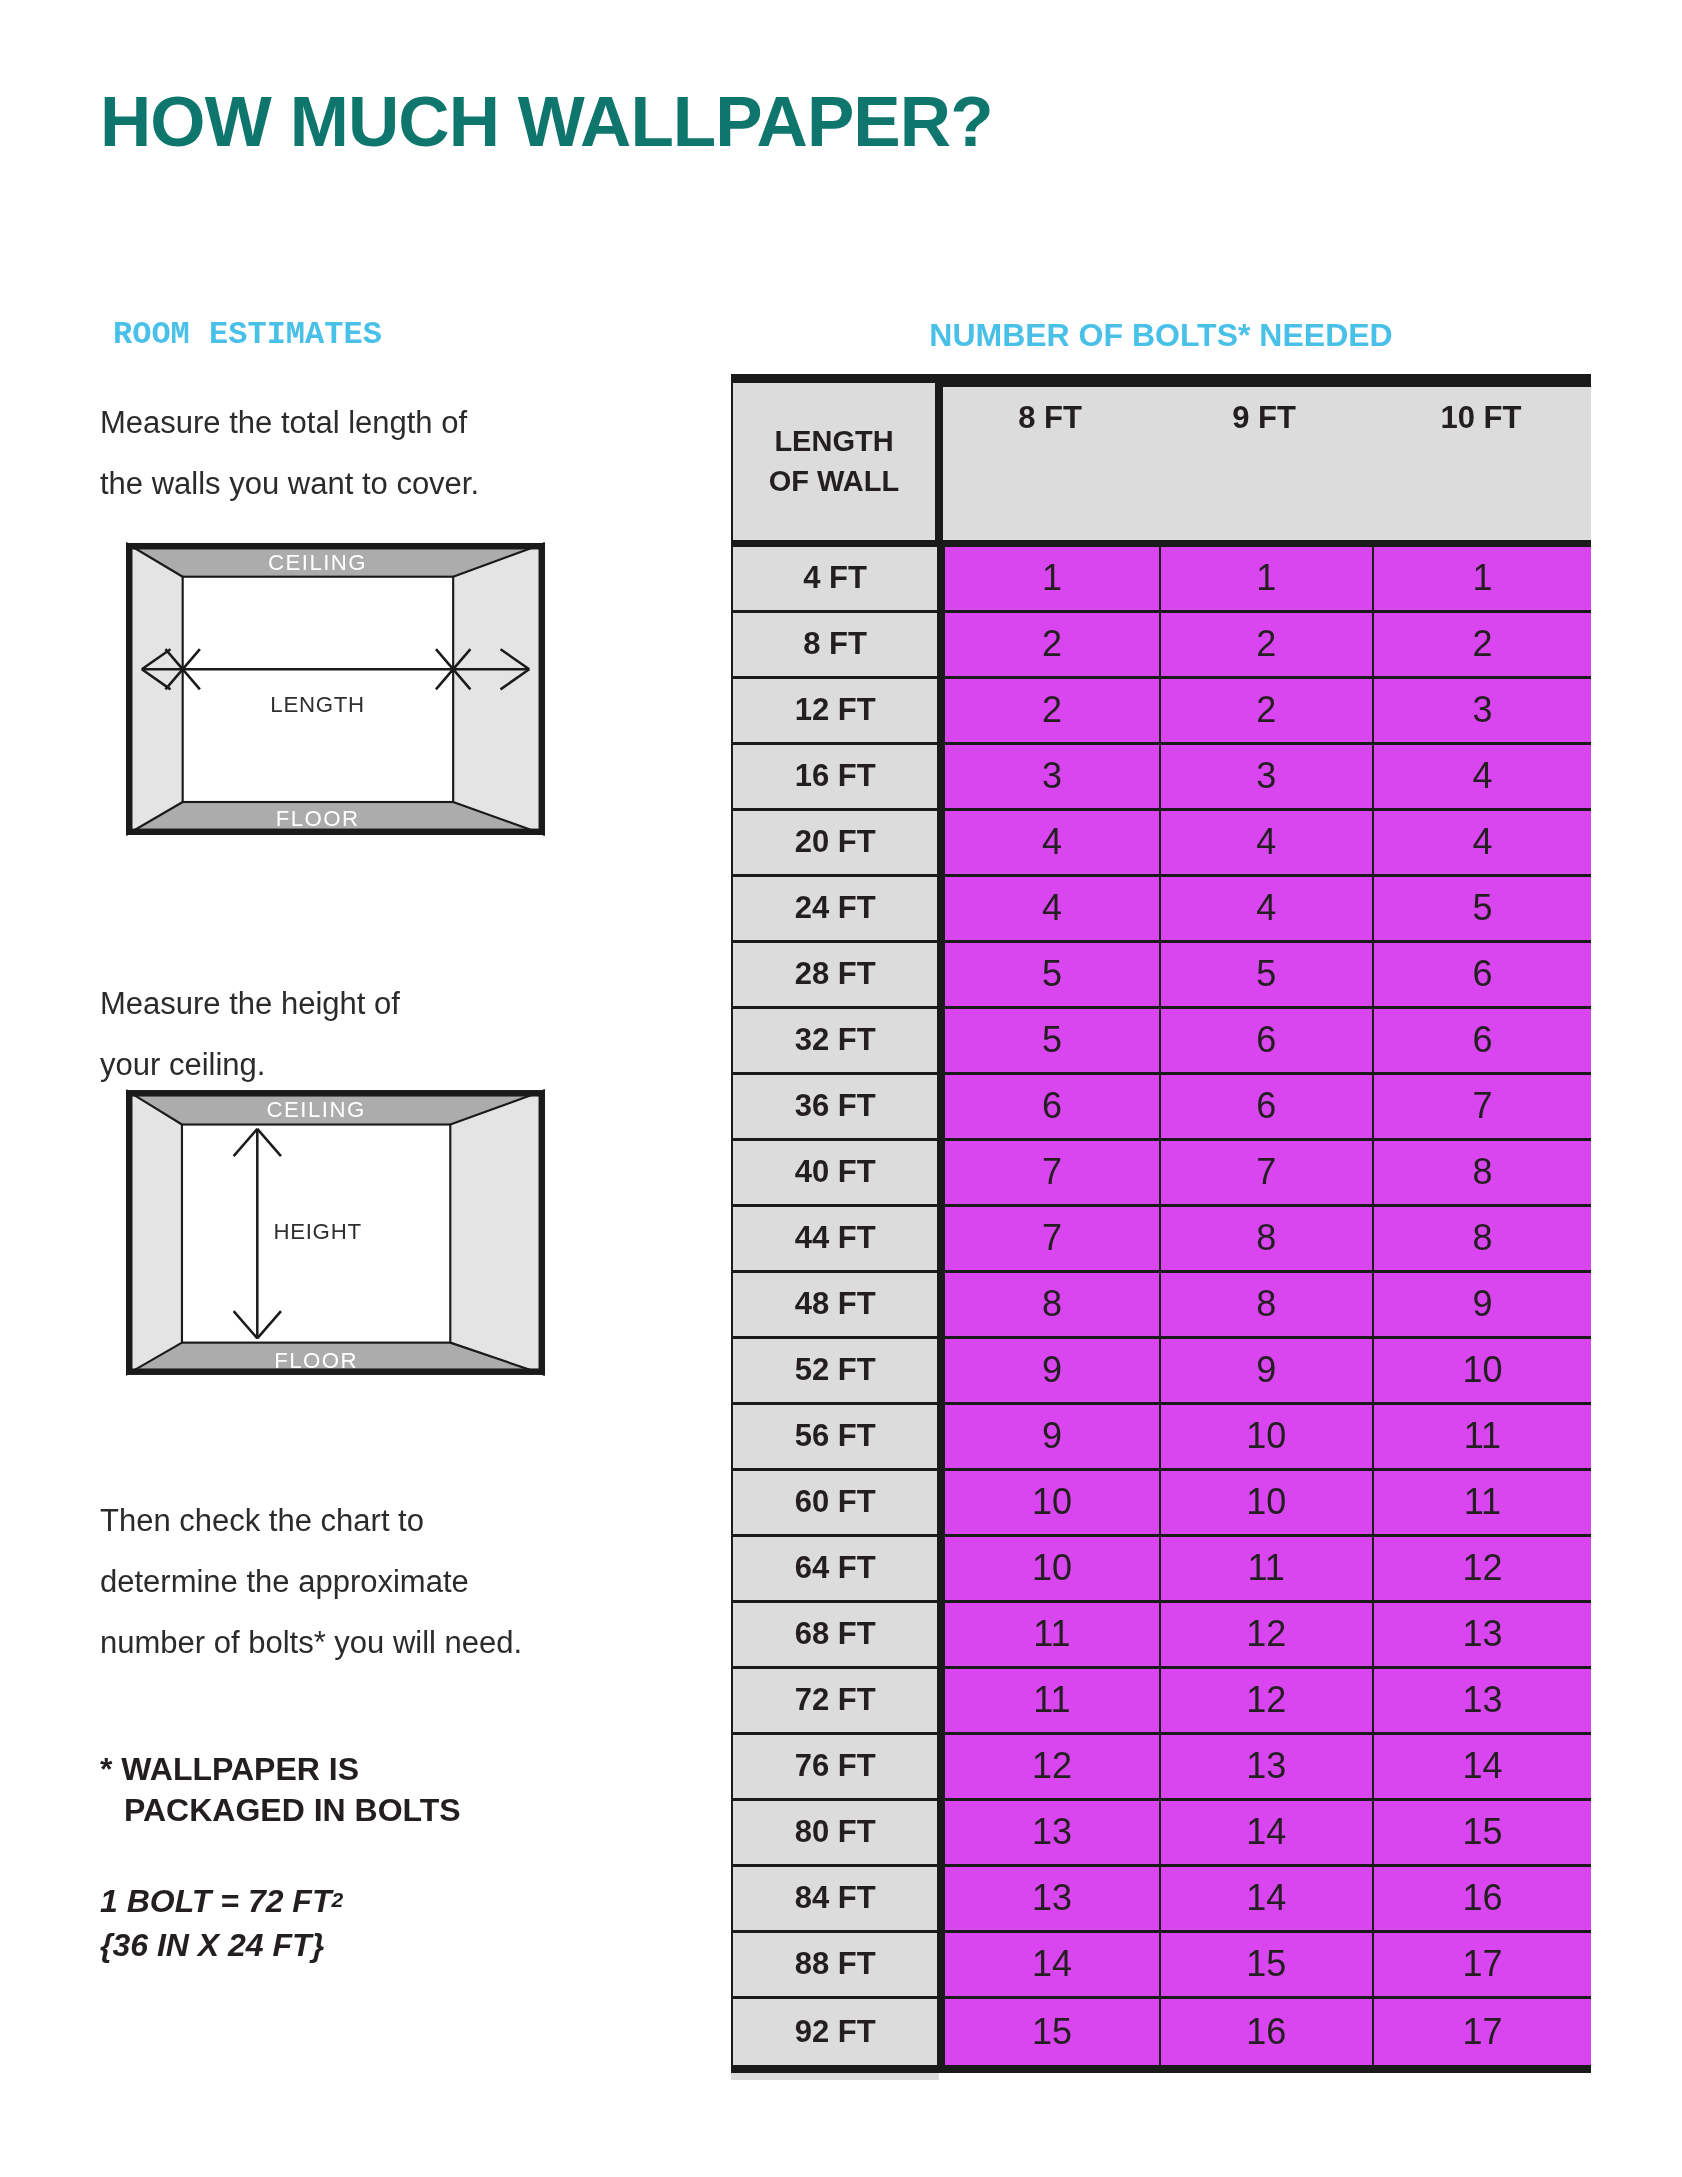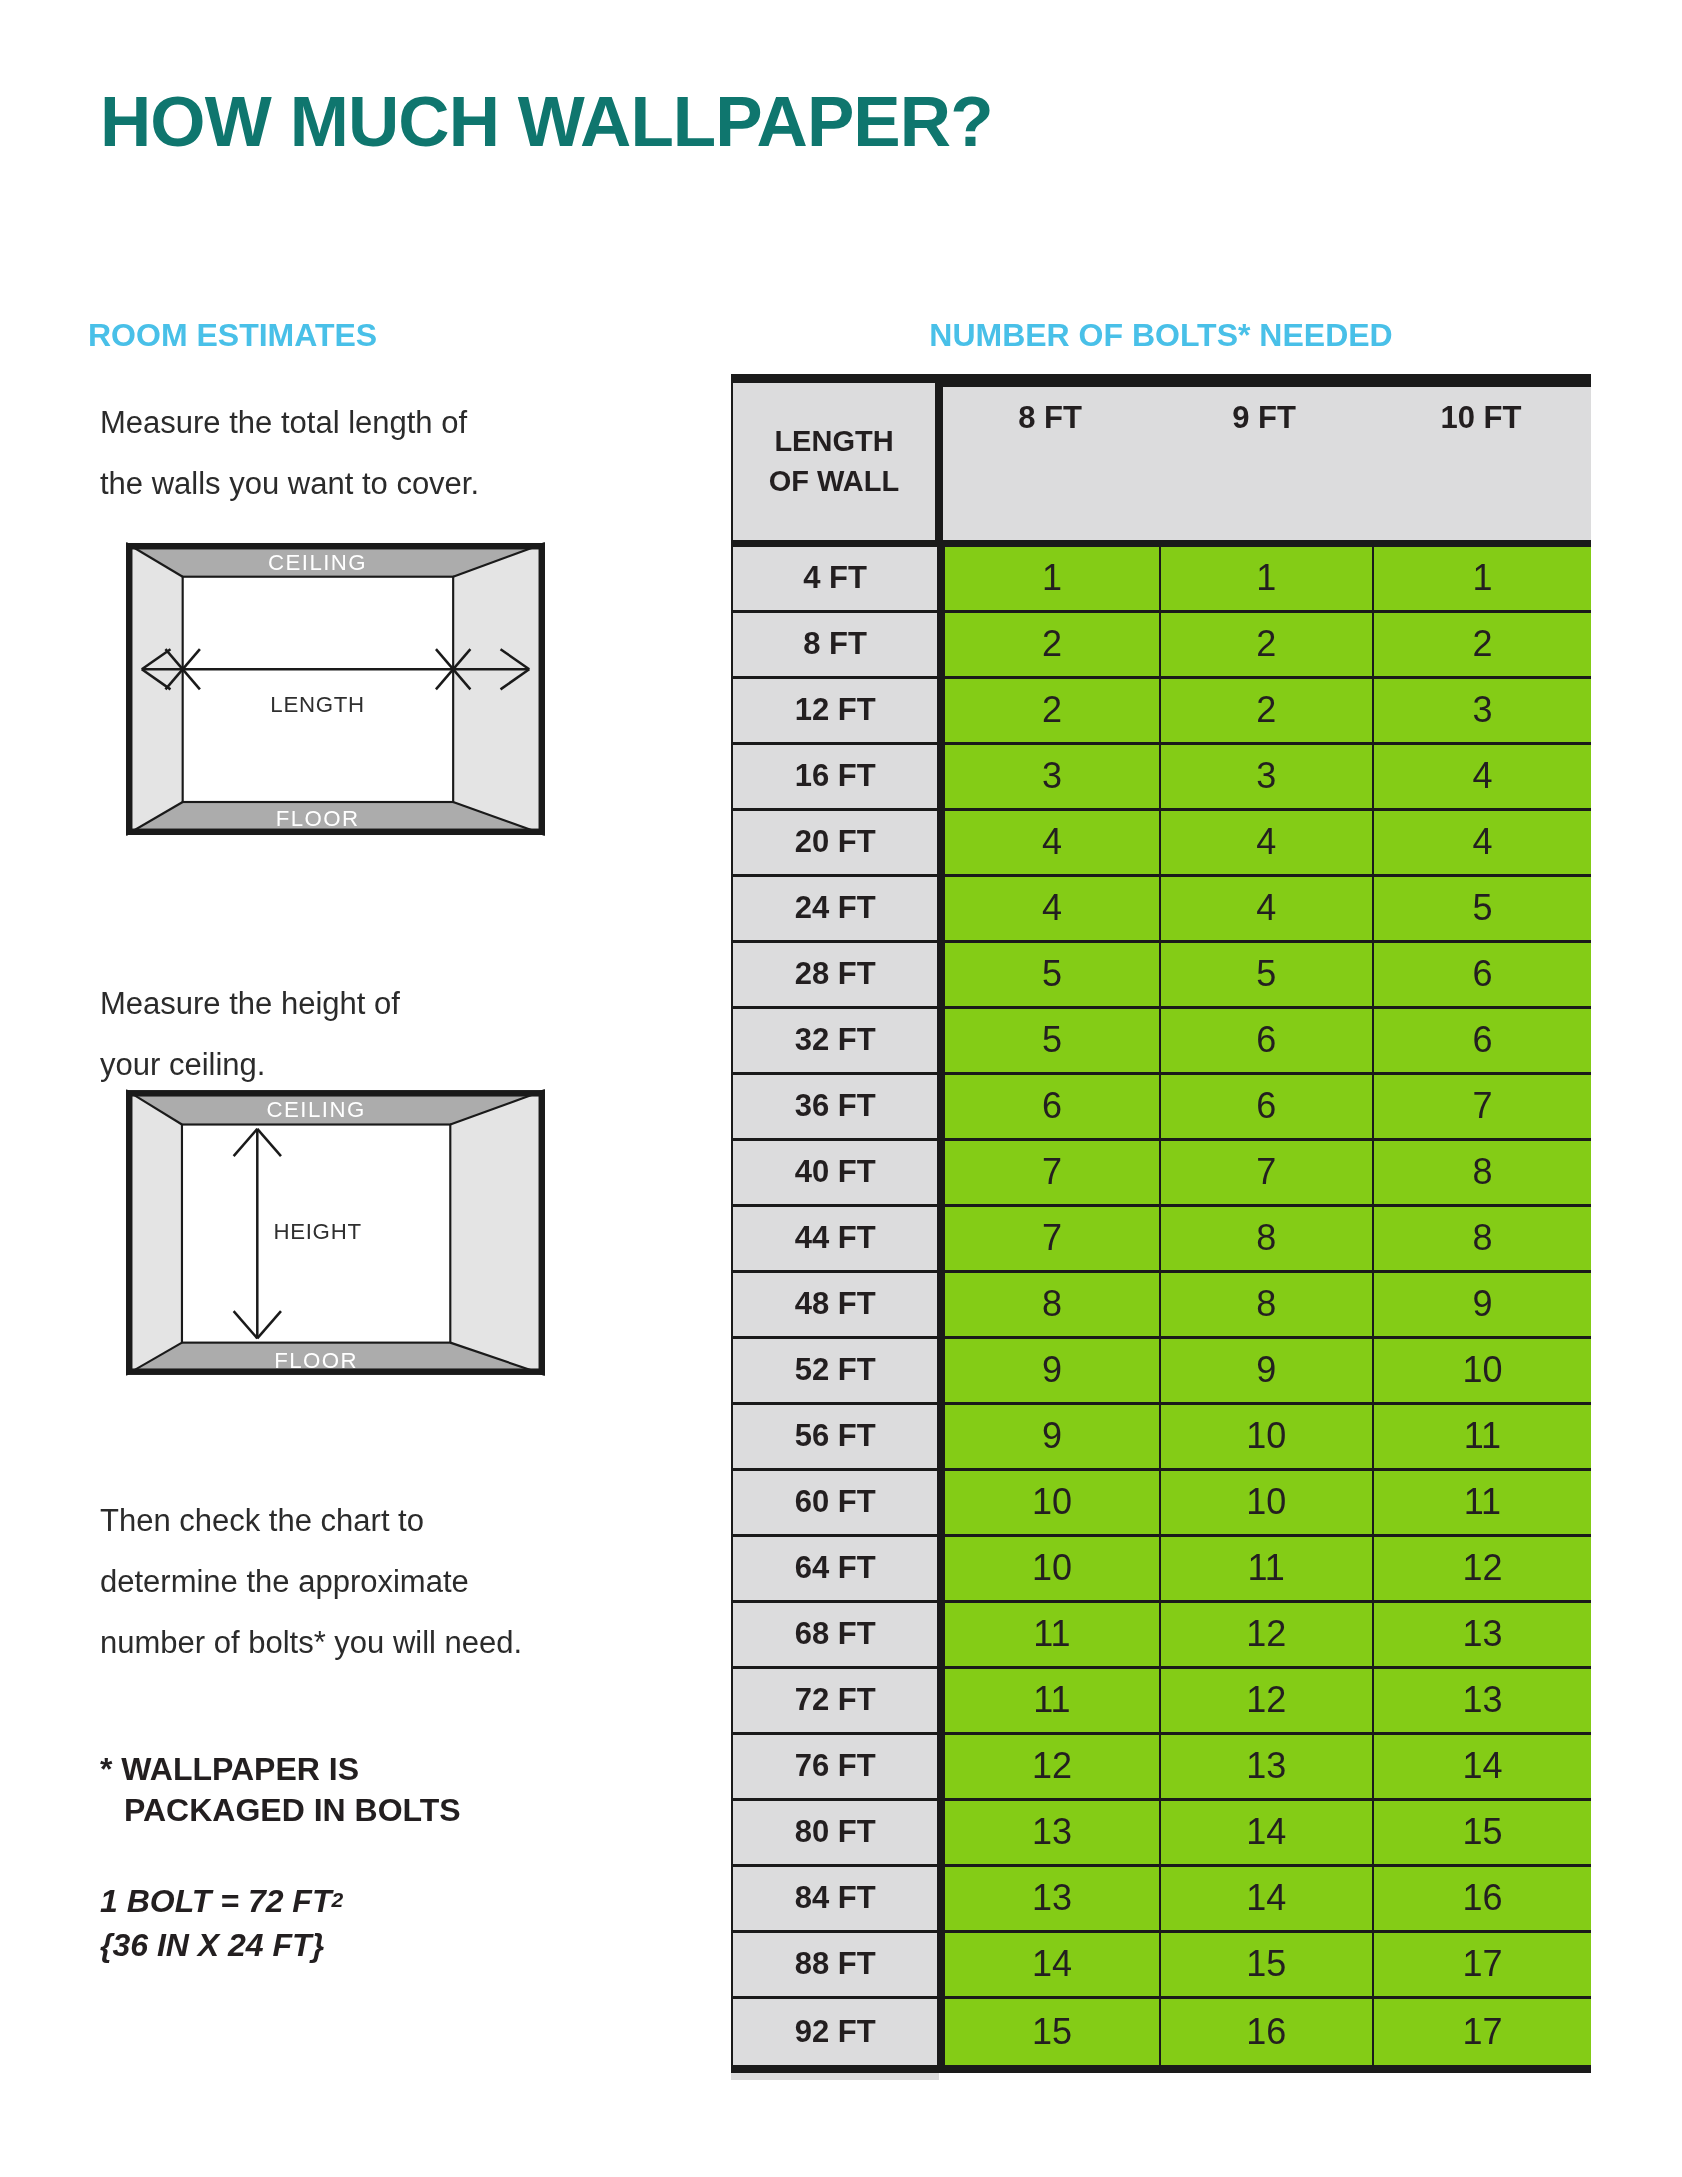--- a/index.html
+++ b/index.html
@@ -14,21 +14,21 @@
   .abs{position:absolute;}
 
   .h1{
     left:100px;top:86px;
     font-size:71px;font-weight:bold;letter-spacing:-0.9px;
     color:#0f766e;white-space:nowrap;line-height:1;
   }
   .h2{
     font-size:32px;font-weight:bold;color:#49c0e8;line-height:1.2;white-space:nowrap;
   }
-  .h2.left-head{left:88px;top:316px;}
+  .h2.left-head{left:113px;top:316px;font-family:Liberation Mono, monospace;}
   .h2.right-head{left:731px;top:316px;width:860px;text-align:center;}
 
   .body-text{
     left:100px;
     font-size:31px;line-height:61px;color:#2b2b2b;white-space:pre-line;
   }
   .p1{top:392px;}
   .p2{top:973px;}
   .p3{top:1490px;}
 
@@ -66,21 +66,21 @@
   .t-subline{height:4.3px;background:#1a1a1a;}
   .t-subrow{height:63px;display:flex;align-items:center;}
   .t-subrow .sc{font-size:31px;font-weight:bold;text-align:center;}
   .sc.w1{width:214px;}
   .sc.w2{width:214px;}
   .sc.w3{width:220px;}
   .t-thickline{height:7px;background:#1a1a1a;}
   .t-body{}
   .t-row{
     display:flex;height:66px;box-sizing:border-box;
-    border-bottom:3.5px solid #1a1a1a;background:#84cc16;
+    border-bottom:3.5px solid #1a1a1a;background:#d946ef;
   }
   .t-row:last-child{border-bottom:none;}
   .t-rowlabel{
     width:205px;background:#dcdcdd;border-right:8.6px solid #1a1a1a;
     display:flex;align-items:center;justify-content:center;
     font-size:31px;font-weight:bold;
   }
   .t-cell{
     display:flex;align-items:center;justify-content:center;
     font-size:36px;color:#231f20;box-sizing:border-box;

